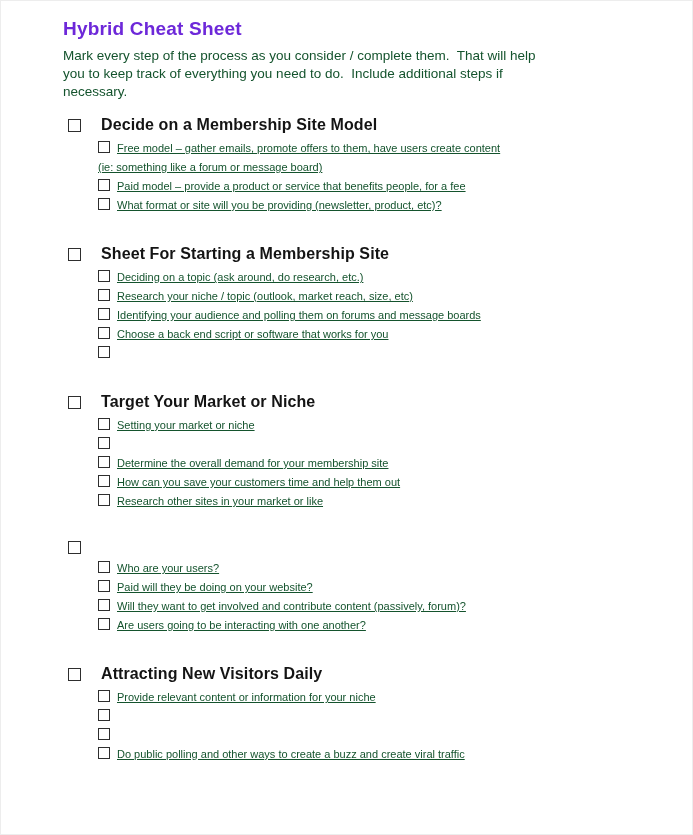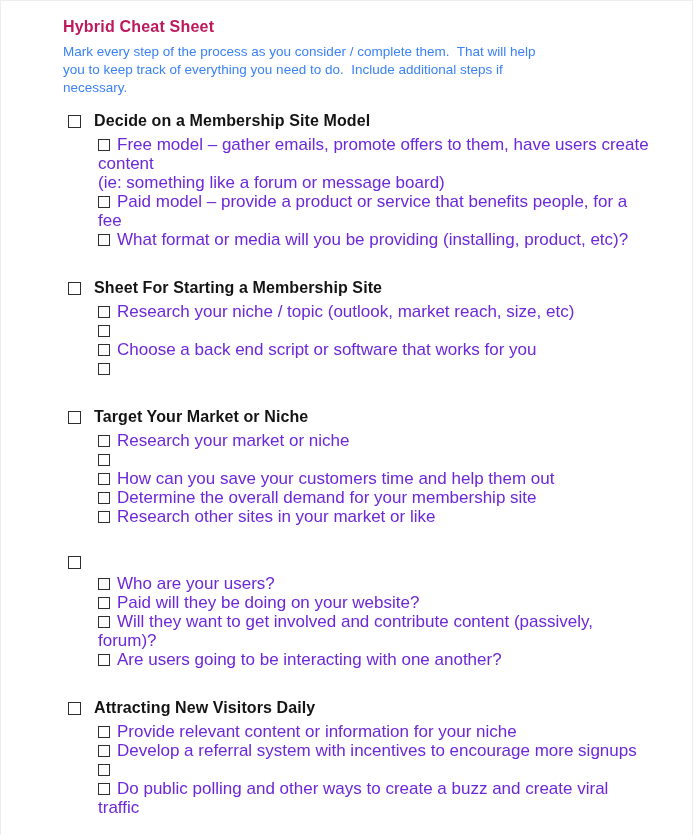--- a/index.html
+++ b/index.html
@@ -7,38 +7,38 @@
     box-sizing: border-box;
     width: 693px;
     min-height: 835px;
     background: #ffffff;
     border: 1px solid #ededed;
     padding: 17px 38px 40px 62px;
     font-family: "Liberation Sans", sans-serif;
     color: #3a3a3a;
   }
   .doc-title {
-    font-size: 16px;
+    font-size: 19px;
     font-weight: bold;
-    color: #be185d;
+    color: #6d28d9;
     margin: 0 0 7px 0;
     letter-spacing: 0.2px;
   }
   .intro {
     font-size: 13.5px;
     line-height: 18px;
-    color: #3b82f6;
+    color: #14532d;
     white-space: pre-wrap;
     margin: 0 0 15px 0;
   }
   .cl-section { margin: 0 0 30px 5px; }
   .sec-head {
     display: flex;
     align-items: center;
-    gap: 13px;
+    gap: 20px;
     margin: 0 0 5px 0;
   }
   .cb {
     display: inline-block;
     width: 10px;
     height: 10px;
     border: 1.5px solid #2e2e2e;
     background: #ffffff;
     flex: 0 0 auto;
     cursor: pointer;
@@ -51,23 +51,24 @@
     margin: 0;
     letter-spacing: 0.1px;
   }
   .items {
     list-style: none;
     margin: 0;
     padding: 0 0 0 30px;
     max-width: 575px;
   }
   .item {
-    font-size: 17px;
+    font-size: 11px;
     line-height: 19px;
-    color: #6d28d9;
+    color: #14532d;
+    text-decoration: underline;
   }
   .item .cb {
     width: 10px;
     height: 10px;
     margin-right: 7px;
     vertical-align: -1px;
   }
   .item-text { white-space: pre-wrap; }
 </style>
 </head>
@@ -81,45 +82,46 @@
   <main>
       <section class="cl-section">
         <div class="sec-head">
           <span class="cb cb-lg"></span>
           <h2 class="sec-title">Decide on a Membership Site Model</h2>
         </div>
         <ul class="items">
           <li class="item"><span class="cb"></span><span class="item-text">Free model – gather emails, promote offers to them, have users create content
 (ie: something like a forum or message board)</span></li>
           <li class="item"><span class="cb"></span><span class="item-text">Paid model – provide a product or service that benefits people, for a fee</span></li>
-          <li class="item"><span class="cb"></span><span class="item-text">What format or media will you be providing (installing, product, etc)?</span></li>
+          <li class="item"><span class="cb"></span><span class="item-text">What format or site will you be providing (newsletter, product, etc)?</span></li>
         </ul>
       </section>
       <section class="cl-section">
         <div class="sec-head">
           <span class="cb cb-lg"></span>
           <h2 class="sec-title">Sheet For Starting a Membership Site</h2>
         </div>
         <ul class="items">
+          <li class="item"><span class="cb"></span><span class="item-text">Deciding on a topic (ask around, do research, etc.)</span></li>
           <li class="item"><span class="cb"></span><span class="item-text">Research your niche / topic (outlook, market reach, size, etc)</span></li>
-          <li class="item"><span class="cb"></span></li>
+          <li class="item"><span class="cb"></span><span class="item-text">Identifying your audience and polling them on forums and message boards</span></li>
           <li class="item"><span class="cb"></span><span class="item-text">Choose a back end script or software that works for you</span></li>
           <li class="item"><span class="cb"></span></li>
         </ul>
       </section>
       <section class="cl-section">
         <div class="sec-head">
           <span class="cb cb-lg"></span>
           <h2 class="sec-title">Target Your Market or Niche</h2>
         </div>
         <ul class="items">
-          <li class="item"><span class="cb"></span><span class="item-text">Research your market or niche</span></li>
+          <li class="item"><span class="cb"></span><span class="item-text">Setting your market or niche</span></li>
           <li class="item"><span class="cb"></span></li>
+          <li class="item"><span class="cb"></span><span class="item-text">Determine the overall demand for your membership site</span></li>
           <li class="item"><span class="cb"></span><span class="item-text">How can you save your customers time and help them out</span></li>
-          <li class="item"><span class="cb"></span><span class="item-text">Determine the overall demand for your membership site</span></li>
           <li class="item"><span class="cb"></span><span class="item-text">Research other sites in your market or like</span></li>
         </ul>
       </section>
       <section class="cl-section">
         <div class="sec-head">
           <span class="cb cb-lg"></span>
         </div>
         <ul class="items">
           <li class="item"><span class="cb"></span><span class="item-text">Who are your users?</span></li>
           <li class="item"><span class="cb"></span><span class="item-text">Paid will they be doing on your website?</span></li>
@@ -127,19 +129,19 @@
           <li class="item"><span class="cb"></span><span class="item-text">Are users going to be interacting with one another?</span></li>
         </ul>
       </section>
       <section class="cl-section">
         <div class="sec-head">
           <span class="cb cb-lg"></span>
           <h2 class="sec-title">Attracting New Visitors Daily</h2>
         </div>
         <ul class="items">
           <li class="item"><span class="cb"></span><span class="item-text">Provide relevant content or information for your niche</span></li>
-          <li class="item"><span class="cb"></span><span class="item-text">Develop a referral system with incentives to encourage more signups</span></li>
+          <li class="item"><span class="cb"></span></li>
           <li class="item"><span class="cb"></span></li>
           <li class="item"><span class="cb"></span><span class="item-text">Do public polling and other ways to create a buzz and create viral traffic</span></li>
         </ul>
       </section>
     </main>
 </div>
 
 </body></html>

